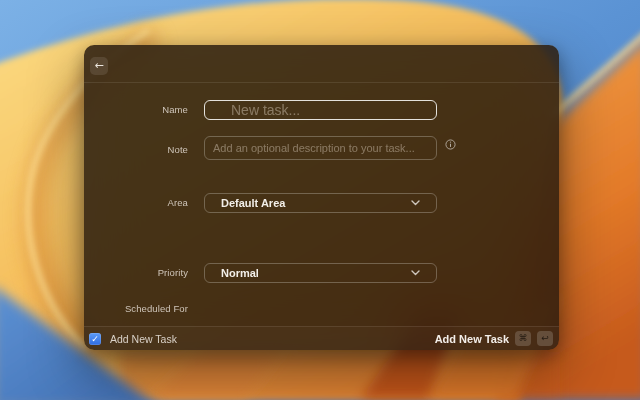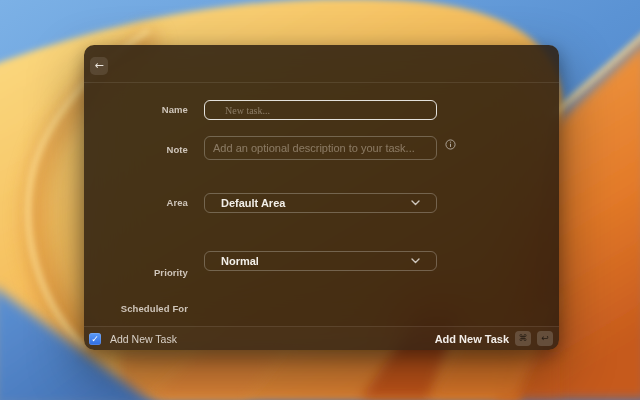--- a/index.html
+++ b/index.html
@@ -25,29 +25,29 @@
     position:absolute; left:6px; top:12px; width:18px; height:18px;
     border:none; border-radius:5px; background:rgba(255,255,255,0.10);
     color:#ece6de; font-size:11px; line-height:18px; text-align:center;
     font-family:"DejaVu Sans",sans-serif; cursor:pointer; padding:0;
   }
 
   
   .content { position:absolute; inset:38px 0 24px 0; }
   .row-label {
     position:absolute; left:0; width:104px; text-align:right;
-    font-size:9.5px; color:#cfc5ba; letter-spacing:0.1px;font-weight:bold;
+    font-size:9.5px; color:#cfc5ba; letter-spacing:0.1px;
   }
   .field { position:absolute; left:120px; width:233px; }
 
   .text-input {
     height:20px; width:233px; background:transparent;
     border:1.5px solid rgba(255,255,255,0.85); border-radius:6px;
-    padding:0 20px; color:#f5f1ec; font-size:10px;
-    font-family:Liberation Serif, serif; outline:none;
+    padding:0 26px; color:#f5f1ec; font-size:14px;
+    font-family:Liberation Sans, sans-serif; outline:none;
   }
   .note-area {
     height:24px; width:233px; background:transparent;
     border:1px solid rgba(255,255,255,0.25); border-radius:6px;
     padding:5px 8px; color:#f5f1ec; font-size:11px; resize:none;
     font-family:"Liberation Sans","DejaVu Sans",sans-serif; outline:none;
   }
   ::placeholder { color:rgba(231,219,206,0.42); opacity:1; }
 
   .select {
@@ -166,21 +166,21 @@
     <div class="row-label" style="top:110px; line-height:20px;">Area</div>
     <div class="select field" style="top:110px;">
       <span class="val">Default Area</span>
       <svg class="chev" viewBox="0 0 9 6">
         <path d="M1,1 L4.5,4.5 L8,1" fill="none" stroke="#cfc7bd" stroke-width="1.4" stroke-linecap="round" stroke-linejoin="round"></path>
       </svg>
     </div>
 
 
     <div class="row-label" style="top:180px; line-height:20px;">Priority</div>
-    <div class="select field" style="top:168px;">
+    <div class="select field" style="top:180px;">
       <span class="val">Normal</span>
       <svg class="chev" viewBox="0 0 9 6">
         <path d="M1,1 L4.5,4.5 L8,1" fill="none" stroke="#cfc7bd" stroke-width="1.4" stroke-linecap="round" stroke-linejoin="round"></path>
       </svg>
     </div>
 
     <div class="row-label" style="top:216px; line-height:20px;">Scheduled For</div>
 
   </div>
 

